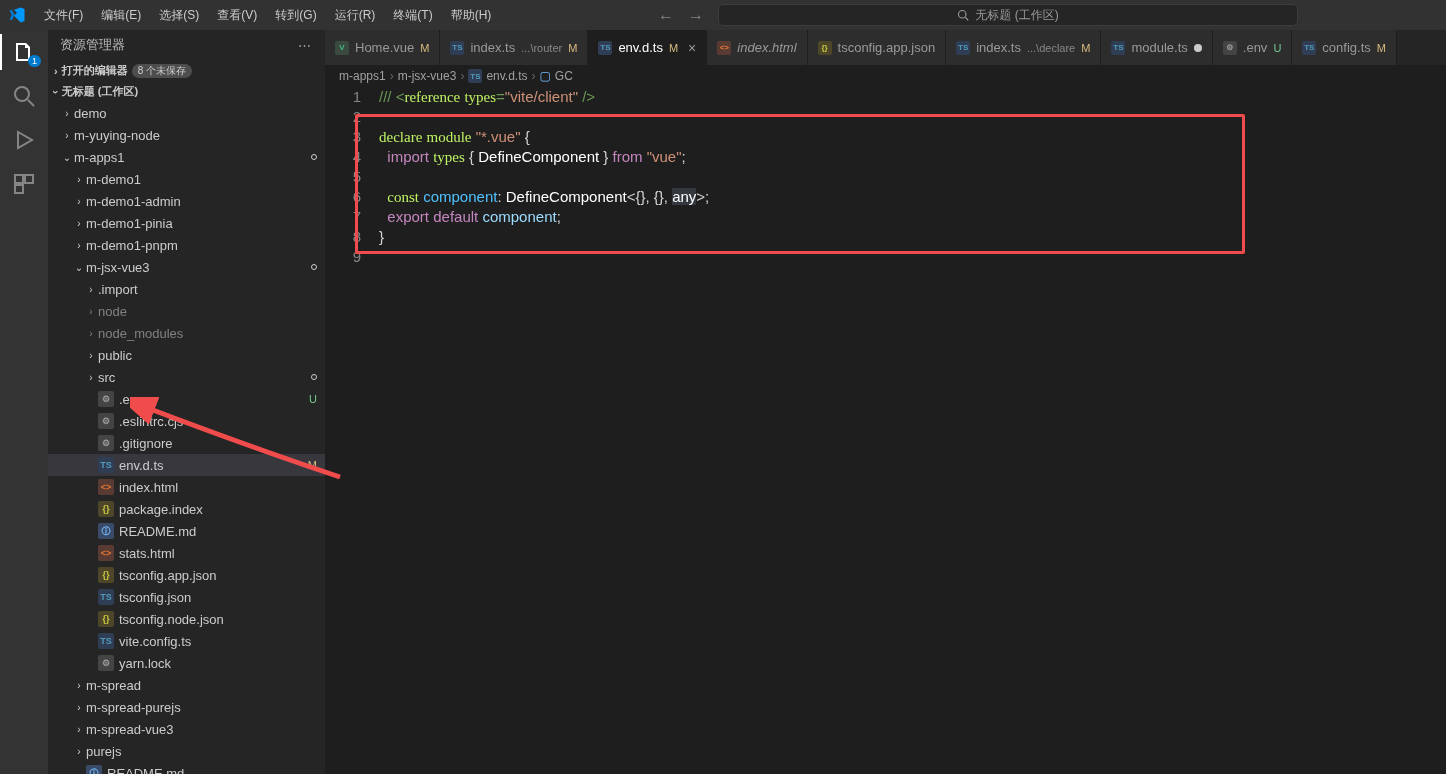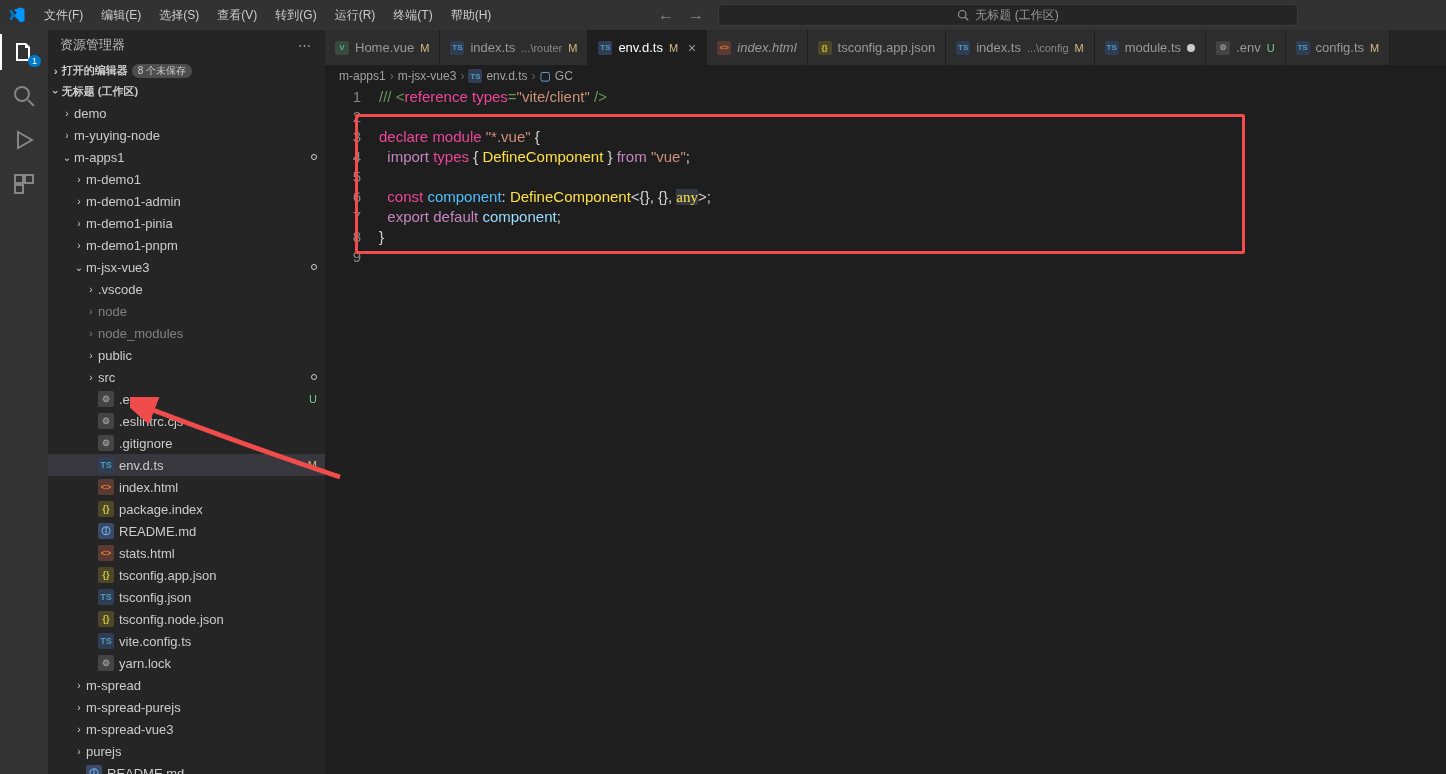--- a/index.html
+++ b/index.html
@@ -46,24 +46,24 @@
 .tab .t-status { font-size:11px; }
 .tab .t-status.m{color:#d7ba7d;} .tab .t-status.u{color:#73c991;}
 .tab .t-dot{width:8px;height:8px;border-radius:50%;background:#ccc;}
 .breadcrumb { height:22px; display:flex; align-items:center; padding:0 14px; gap:4px; font-size:12px; color:#a0a0a0; }
 .breadcrumb .sep { color:#666; }
 .breadcrumb .bc-icon { display:inline-flex; width:14px; height:14px; align-items:center; justify-content:center; font-size:8px; font-weight:700; border-radius:2px; }
 .code { position:relative; flex:1; font-family:Consolas,"Courier New",monospace; font-size:15px; line-height:20px; }
 .code-line { display:flex; }
 .gutter { width:54px; text-align:right; padding-right:18px; color:#858585; user-select:none; }
 .code-content { white-space:pre; }
-.tk-comment{color:#6a9955;} .tk-kw{color:#c586c0;} .tk-kw2{color:#ec4899;}
-.tk-str{color:#ce9178;} .tk-type{color:#fde047;} .tk-var{color:#9cdcfe;}
+.tk-comment{color:#6a9955;} .tk-kw{color:#c586c0;} .tk-kw2{color:#bef264;font-family:Liberation Serif, serif;}
+.tk-str{color:#ce9178;} .tk-type{color:#ffffff;} .tk-var{color:#9cdcfe;}
 .tk-const{color:#4fc1ff;} .tk-punc{color:#d4d4d4;}
-.highlighted{background:rgba(173,214,255,.15);font-family:Liberation Serif, serif;}
+.highlighted{background:rgba(173,214,255,.15);}
 .red-box { position:absolute; border:3px solid #f14c4c; border-radius:2px; pointer-events:none; }
 .arrow { position:absolute; pointer-events:none; }
 </style>
 </head>
 <body>
 
 <div class="titlebar">
   <svg class="logo" viewBox="0 0 24 24">
       <path fill="#0098ff" d="M17 2l5 2v16l-5 2-9-9 4-4-4-4 9-3z"></path>
       <path fill="#007acc" d="M2 6l3-1 4 7-4 7-3-1 3-6-3-6z"></path>
@@ -157,21 +157,21 @@
           <span class="chev">›</span>
           <span class="fname">m-demo1-pnpm</span>
         </div>
         <div class="tree-item" style="padding-left: 24px;">
           <span class="chev">⌄</span>
           <span class="fname">m-jsx-vue3</span>
           <span class="dot"></span>
         </div>
         <div class="tree-item" style="padding-left: 36px;">
           <span class="chev">›</span>
-          <span class="fname">.vscode</span>
+          <span class="fname">.import</span>
         </div>
         <div class="tree-item" style="padding-left: 36px; opacity: 0.55;">
           <span class="chev">›</span>
           <span class="fname">node</span>
         </div>
         <div class="tree-item" style="padding-left: 36px; opacity: 0.55;">
           <span class="chev">›</span>
           <span class="fname">node_modules</span>
         </div>
         <div class="tree-item" style="padding-left: 36px;">
@@ -297,21 +297,21 @@
           <span class="t-icon ic-html">&lt;&gt;</span>
           <span style="font-style:italic">index.html</span>
         </div>
         <div class="tab">
           <span class="t-icon ic-json">{}</span>
           <span>tsconfig.app.json</span>
         </div>
         <div class="tab">
           <span class="t-icon ic-ts">TS</span>
           <span>index.ts</span>
-          <span class="t-suffix">...\config</span>
+          <span class="t-suffix">...\declare</span>
           <span class="t-status m">M</span>
         </div>
         <div class="tab">
           <span class="t-icon ic-ts">TS</span>
           <span>module.ts</span>
           <span class="t-dot"></span>
         </div>
         <div class="tab">
           <span class="t-icon ic-cfg">⚙</span>
           <span>.env</span>

